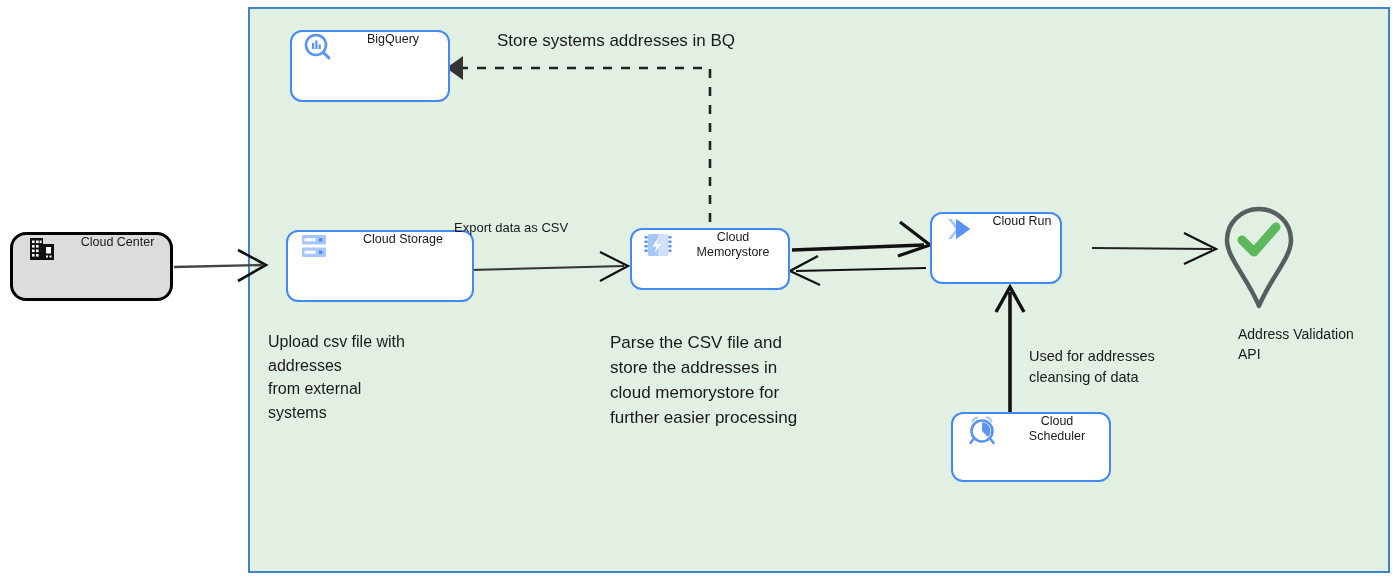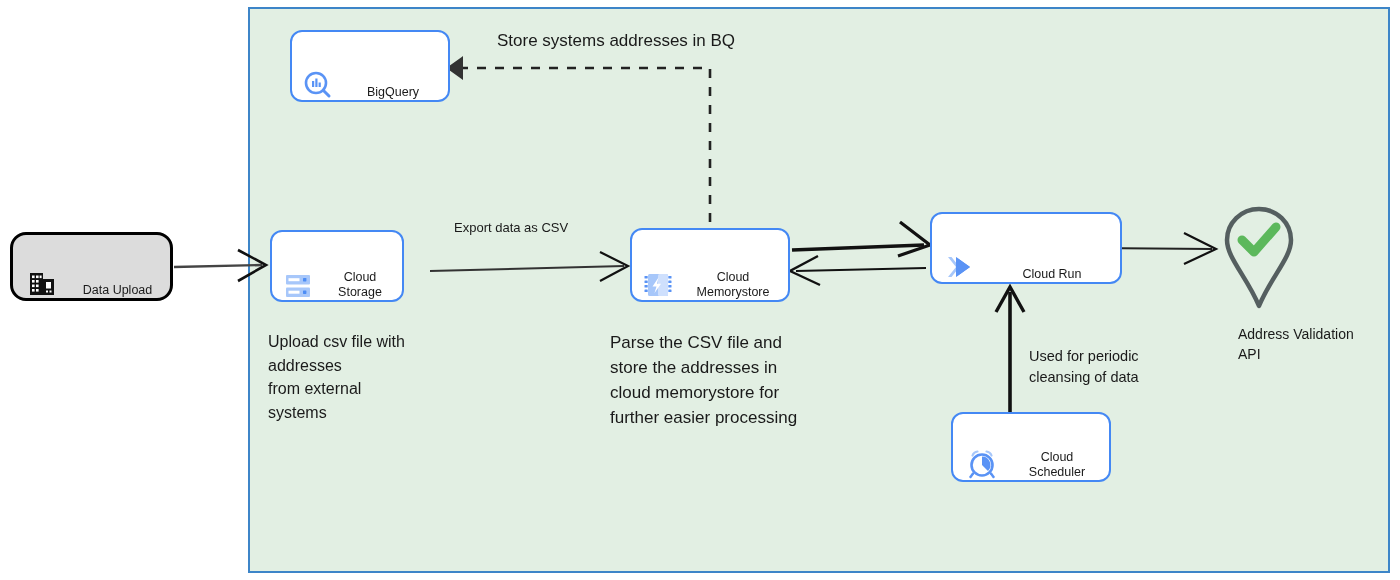--- a/index.html
+++ b/index.html
@@ -26,21 +26,21 @@
     background: #e2efe3;
     border: 2px solid #3d85c8;
     box-sizing: border-box;
   }
 
   
   .node {
     position: absolute;
     box-sizing: border-box;
     display: flex;
-    align-items: flex-end;
+    align-items: flex-start;
     border-radius: 12px;
   }
   .node.gcp {
     background: #ffffff;
     border: 2px solid #4488f4;
   }
   .node.onprem {
     background: #dcdcdc;
     border: 3px solid #000000;
     border-radius: 16px;
@@ -56,23 +56,23 @@
     text-align: center;
     font-size: 12.5px;
     line-height: 1.22;
     color: #1a1a1a;
     padding-right: 6px;
     white-space: pre-line;
   }
 
   
   #node-bigquery      { left: 290px; top: 30px;  width: 160px; height: 72px; }
-  #node-cloudstorage  { left: 270px; top: 230px; width: 134px; height: 72px; }
-  #node-memorystore   { left: 630px; top: 228px; width: 160px; height: 74px; }
-  #node-cloudrun      { left: 930px; top: 212px; width: 192px; height: 72px; }
+  #node-cloudstorage  { left: 286px; top: 230px; width: 188px; height: 72px; }
+  #node-memorystore   { left: 630px; top: 228px; width: 160px; height: 62px; }
+  #node-cloudrun      { left: 930px; top: 212px; width: 132px; height: 72px; }
   #node-scheduler     { left: 930px; top: 412px; width: 160px; height: 70px; margin-left: 21px; }
   #node-datacenter    { left: 10px;  top: 232px; width: 163px; height: 69px; }
 
   #node-bigquery .ico     { width: 52px; }
   #node-cloudstorage .ico { width: 52px; }
   #node-memorystore .ico  { width: 52px; }
   #node-cloudrun .ico     { width: 58px; }
   #node-scheduler .ico    { width: 58px; }
   #node-datacenter .ico   { width: 58px; }
 
@@ -193,21 +193,21 @@
         <rect x="4" y="14.5" width="2.6" height="2.6"></rect>
         <rect x="8" y="14.5" width="2.6" height="2.6"></rect>
         <rect x="4" y="19" width="2.6" height="2.6"></rect>
         <rect x="8" y="19" width="2.6" height="2.6"></rect>
         <rect x="18" y="12" width="5" height="6.5"></rect>
         <rect x="18" y="20.5" width="2" height="2"></rect>
         <rect x="21.5" y="20.5" width="2" height="2"></rect>
       </g>
     </svg>
   </span>
-  <span class="lbl">Data Upload</span>
+  <span class="lbl">Cloud Center</span>
 </div>
 
 <div class="node gcp" id="node-bigquery">
   <span class="ico">
     <svg width="30" height="30" viewBox="0 0 30 30" xmlns="http://www.w3.org/2000/svg">
       <circle cx="13" cy="13" r="10" fill="none" stroke="#5a93f5" stroke-width="2.6"></circle>
       <g fill="#5a93f5">
         <rect x="9" y="11" width="2.2" height="6"></rect>
         <rect x="12.3" y="8.5" width="2.2" height="8.5"></rect>
         <rect x="15.6" y="12.5" width="2.2" height="4.5"></rect>
@@ -285,21 +285,21 @@
     <path d="M21,35 L33,47 L55,22" fill="none" stroke="#5cb85c" stroke-width="9" stroke-linecap="round" stroke-linejoin="round"></path>
   </svg>
 </div>
 <div class="label" id="label-avapi">Address Validation
 API</div>
 
 <div class="label" id="label-store-bq">Store systems addresses in BQ</div>
 
 <div class="label" id="label-export-csv">Export data as CSV</div>
 
-<div class="label" id="label-periodic">Used for periodic
+<div class="label" id="label-periodic">Used for addresses
 cleansing of data</div>
 
 <div class="label" id="label-upload">Upload csv file with
 addresses
 from external
 systems</div>
 
 <div class="label" id="label-parse">Parse the CSV file and
 store the addresses in
 cloud  memorystore for

